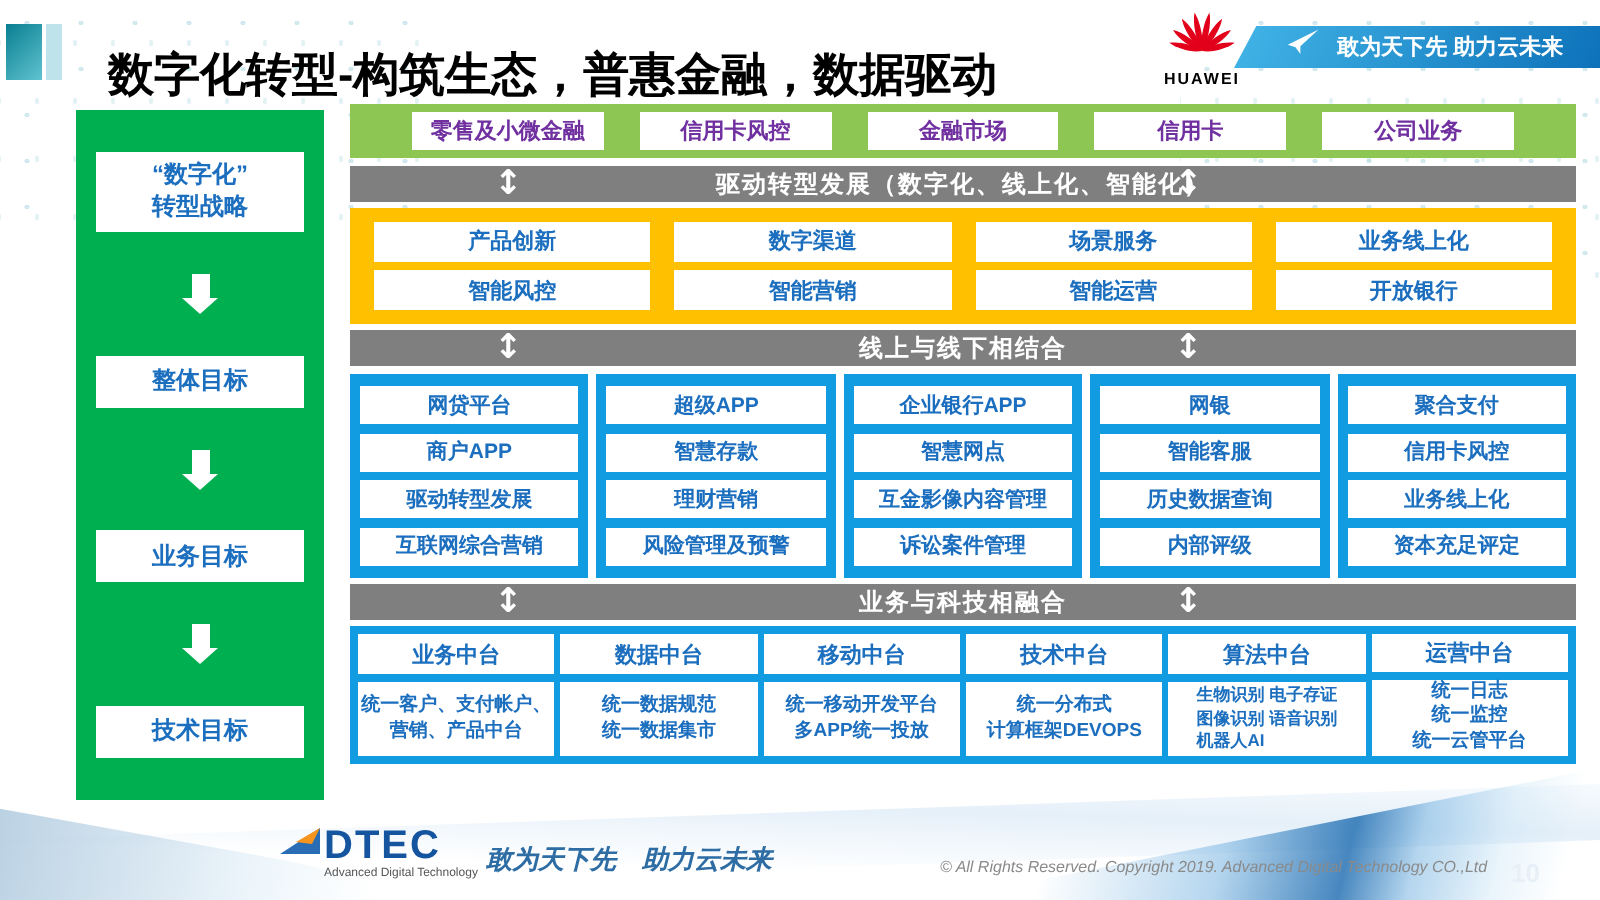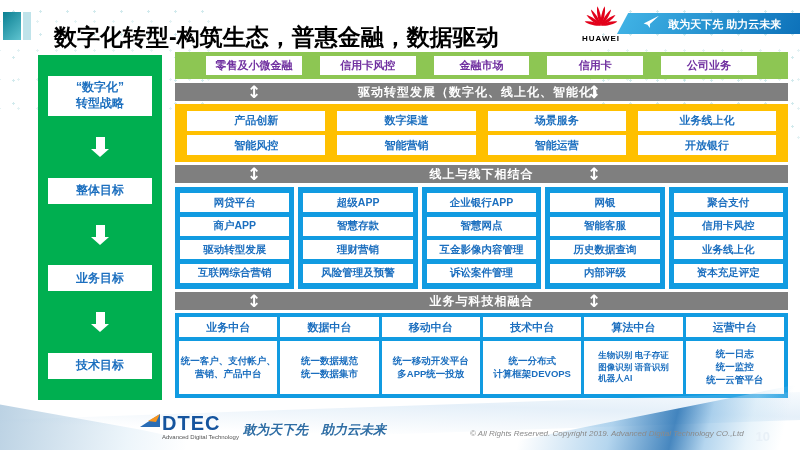--- a/index.html
+++ b/index.html
@@ -59,21 +59,21 @@
   .y-row{display:flex;gap:12px;}
   .y-row .wbox{flex:1;height:20px;}
 
   .banner.b2{margin-bottom:4px;}
 
   .pgrid{height:102px;display:flex;gap:4px;margin-bottom:3px;}
   .pcol{flex:1;background:#119BE1;display:flex;flex-direction:column;justify-content:space-evenly;
         padding:2px 5px;box-sizing:border-box;}
   .pcol .wbox{height:19px;font-size:10.5px;}
 
-  .mid{height:85px;background:#119BE1;display:flex;gap:3px;padding:4px;box-sizing:border-box;margin-bottom:0;}
+  .mid{height:69px;background:#119BE1;display:flex;gap:3px;padding:4px;box-sizing:border-box;margin-bottom:0;}
   .mcol{flex:1;display:flex;flex-direction:column;gap:4px;}
   .mcol .m-head{height:20px;}
   .m-body{flex:1;background:#fff;color:#1C6FBF;font-weight:bold;font-size:9.5px;line-height:1.35;
           display:flex;align-items:center;justify-content:center;text-align:center;white-space:pre-line;}
   .mcol.small .m-body{font-size:8.5px;text-align:left;padding:0 3px;}
 
   
   .sw-band{position:absolute;left:0;right:0;bottom:16px;height:28px;
            background:linear-gradient(4deg,transparent 30%,rgba(170,205,235,.30) 70%,rgba(200,225,245,.15));
            transform:skewY(-2deg);pointer-events:none;}

